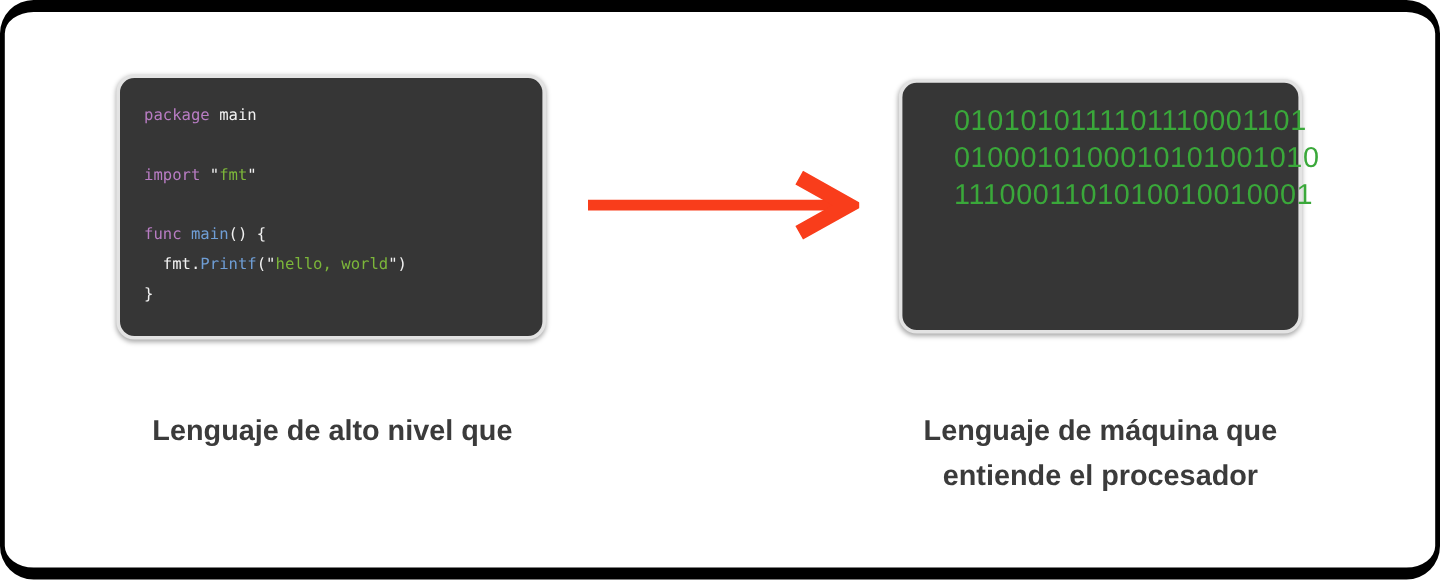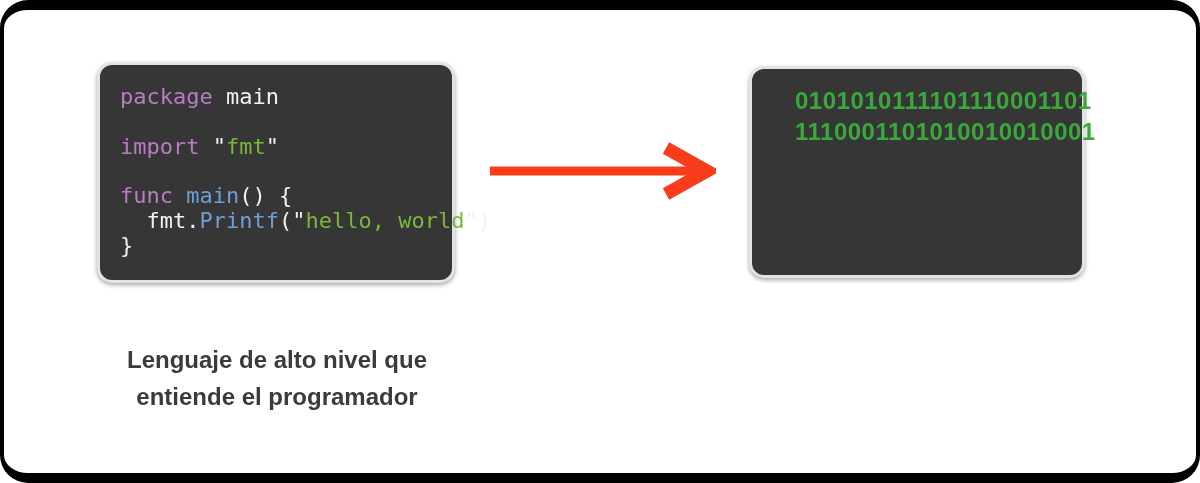--- a/index.html
+++ b/index.html
@@ -27,29 +27,29 @@
     border: 3px solid var(--panel-border, #e3e3e3);
     border-radius: 15px;
     box-shadow: 0 2px 4px rgba(0,0,0,0.35);
     z-index: 1;
   }
   .code-panel { left: 97px; top: 62px; width: 358px; height: 221px; }
   .binary-panel { left: 749px; top: 66px; width: 336px; height: 212px; }
   .code {
     margin: 0; padding: 20px 0 0 20px;
     font-family: "DejaVu Sans Mono", "Liberation Mono", monospace;
-    font-size: 22px; line-height: 24.8px;
+    font-size: 13px; line-height: 24.8px;
     color: var(--tok-plain, #f1f1f1);
     white-space: pre;
   }
   .code-line { height: 24.8px; }
   .binary-lines {
     padding-top: 16px;
     text-align: center;
-    font-weight: bold;
+    font-weight: normal;
     font-size: 24px; line-height: 31px;
     letter-spacing: 0.5px;
     color: var(--binary, #3aa83a);
     padding-left: 43px;
   }
   .arrow {
     position: absolute; left: 486px; top: 142px;
     width: 230px; height: 58px; z-index: 1;
   }
   .caption {
@@ -74,22 +74,26 @@
   </div>
 
   <svg class="arrow" viewBox="0 0 230 58" xmlns="http://www.w3.org/2000/svg">
     <line class="arrow-stroke" x1="4" y1="29" x2="218" y2="29" stroke-width="9" stroke="#f93d1b"></line>
     <polyline class="arrow-stroke" points="180,6 221,29 180,52" fill="none" stroke-width="13" stroke="#f93d1b"></polyline>
   </svg>
 
   <div class="panel binary-panel">
     <div class="binary-lines" id="binary">
         <div>0101010111101110001101</div>
+        <div>0100010100010101001010</div>
         <div>1110001101010010010001</div>
       </div>
   </div>
 
   <div class="caption caption-left">
     <div>Lenguaje de alto nivel que</div>
-    <div>entiende el programador</div>
   </div>
 
+  <div class="caption caption-right">
+    <div>Lenguaje de máquina que</div>
+    <div>entiende el procesador</div>
+  </div>
 </div>
 
 </body></html>

